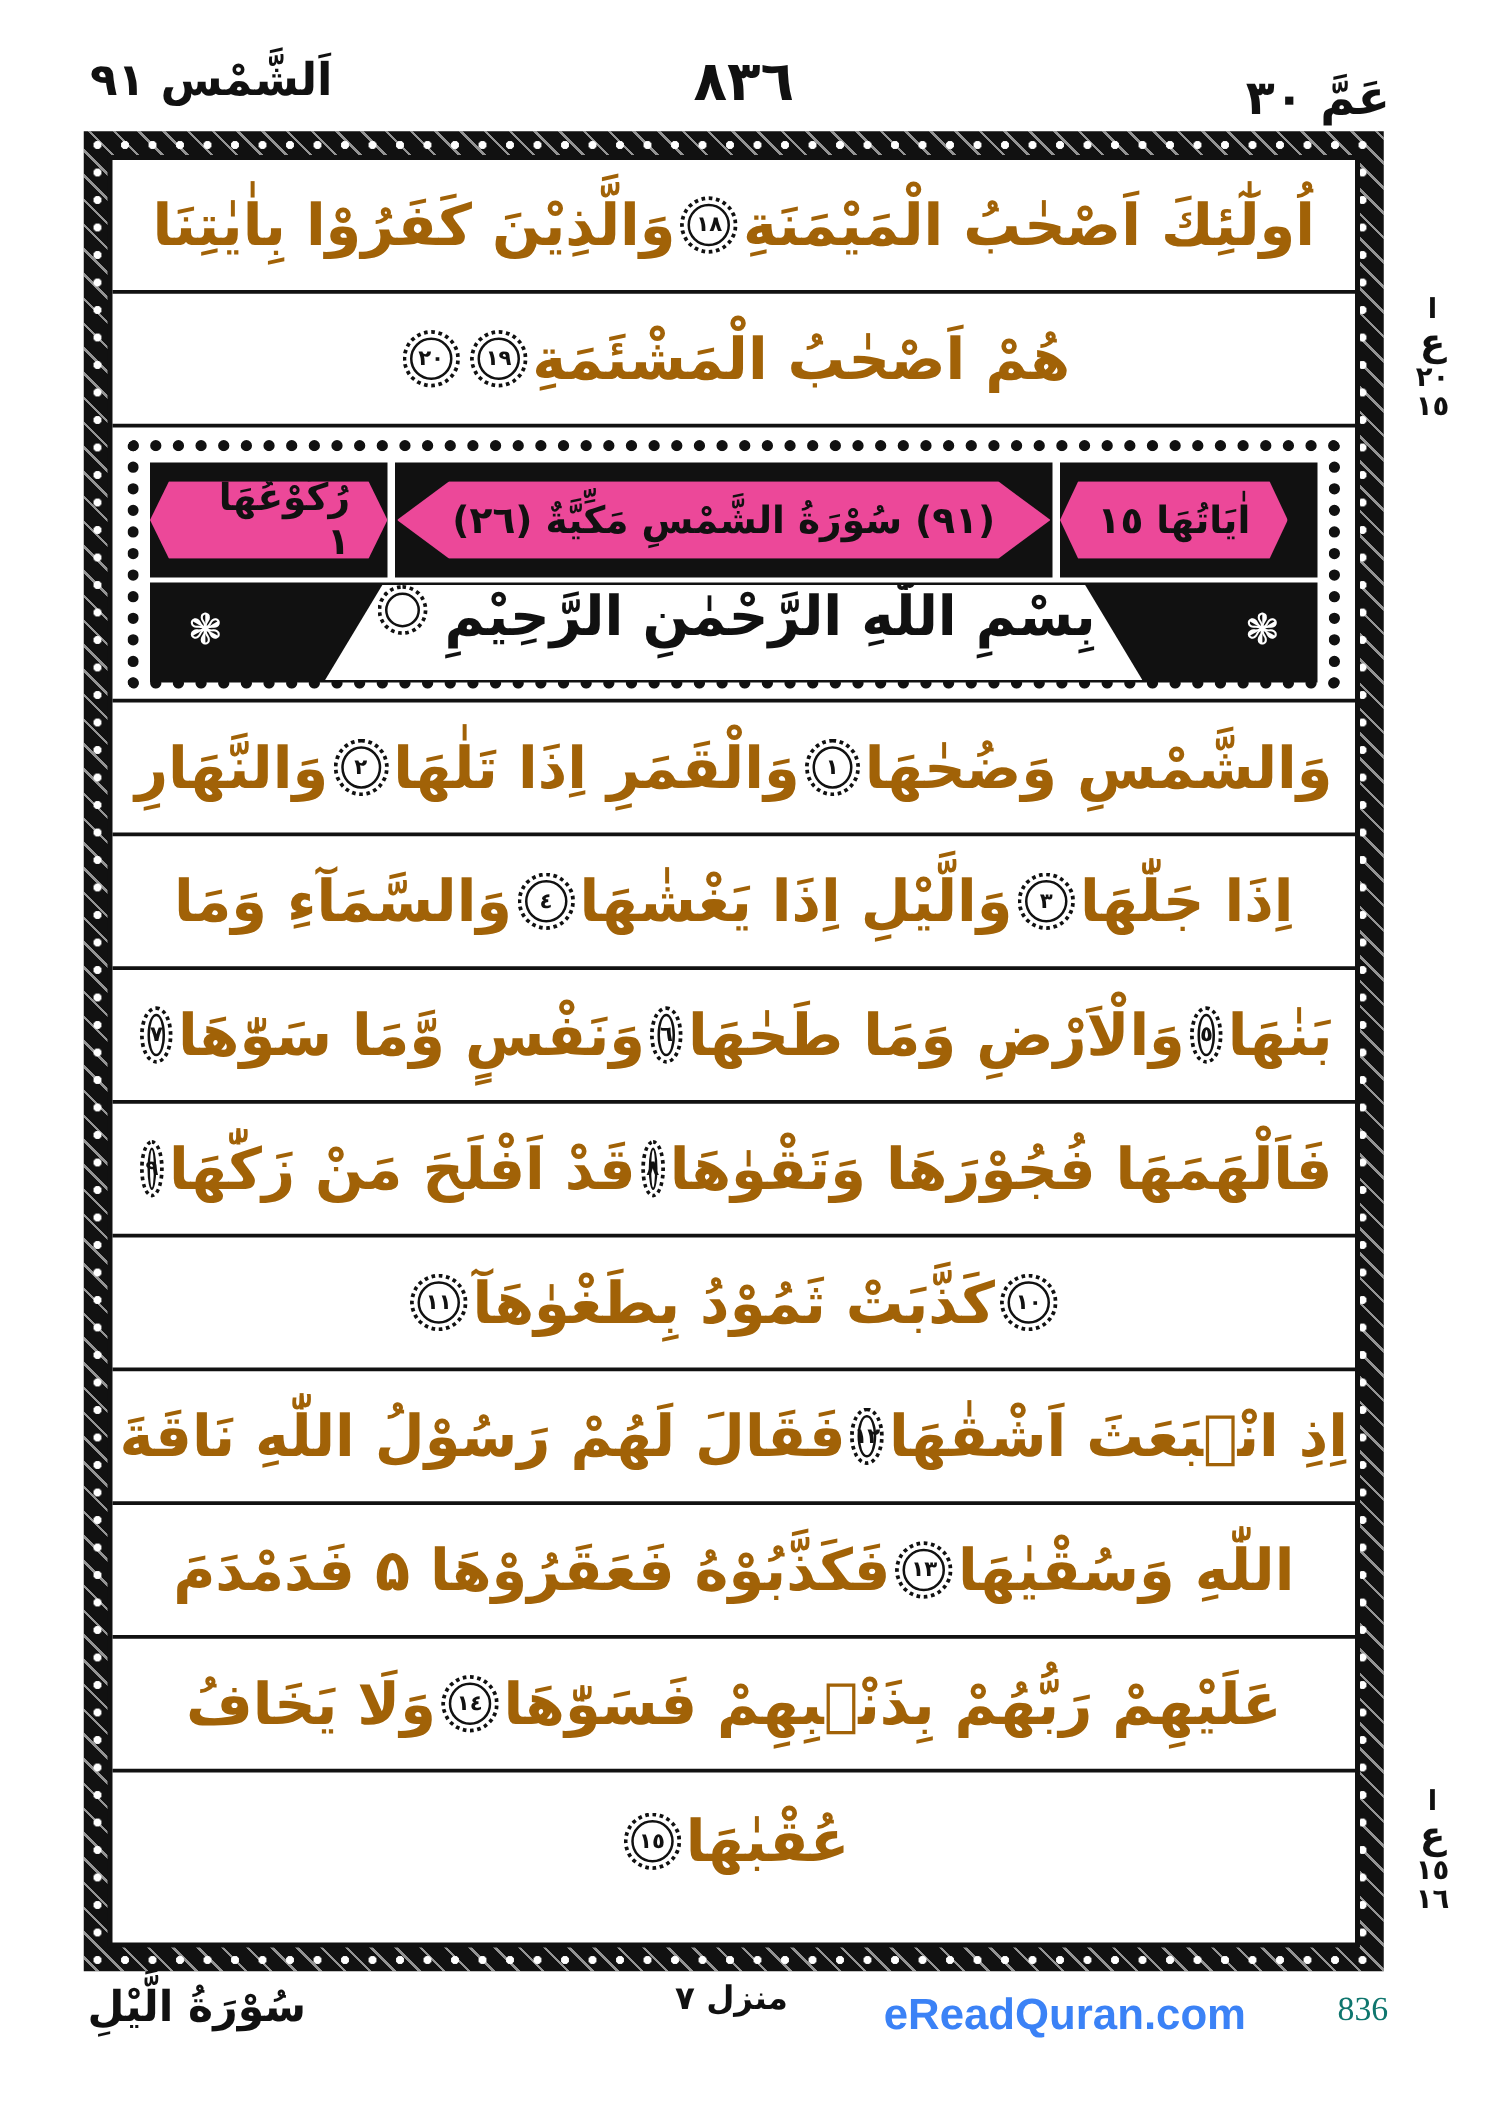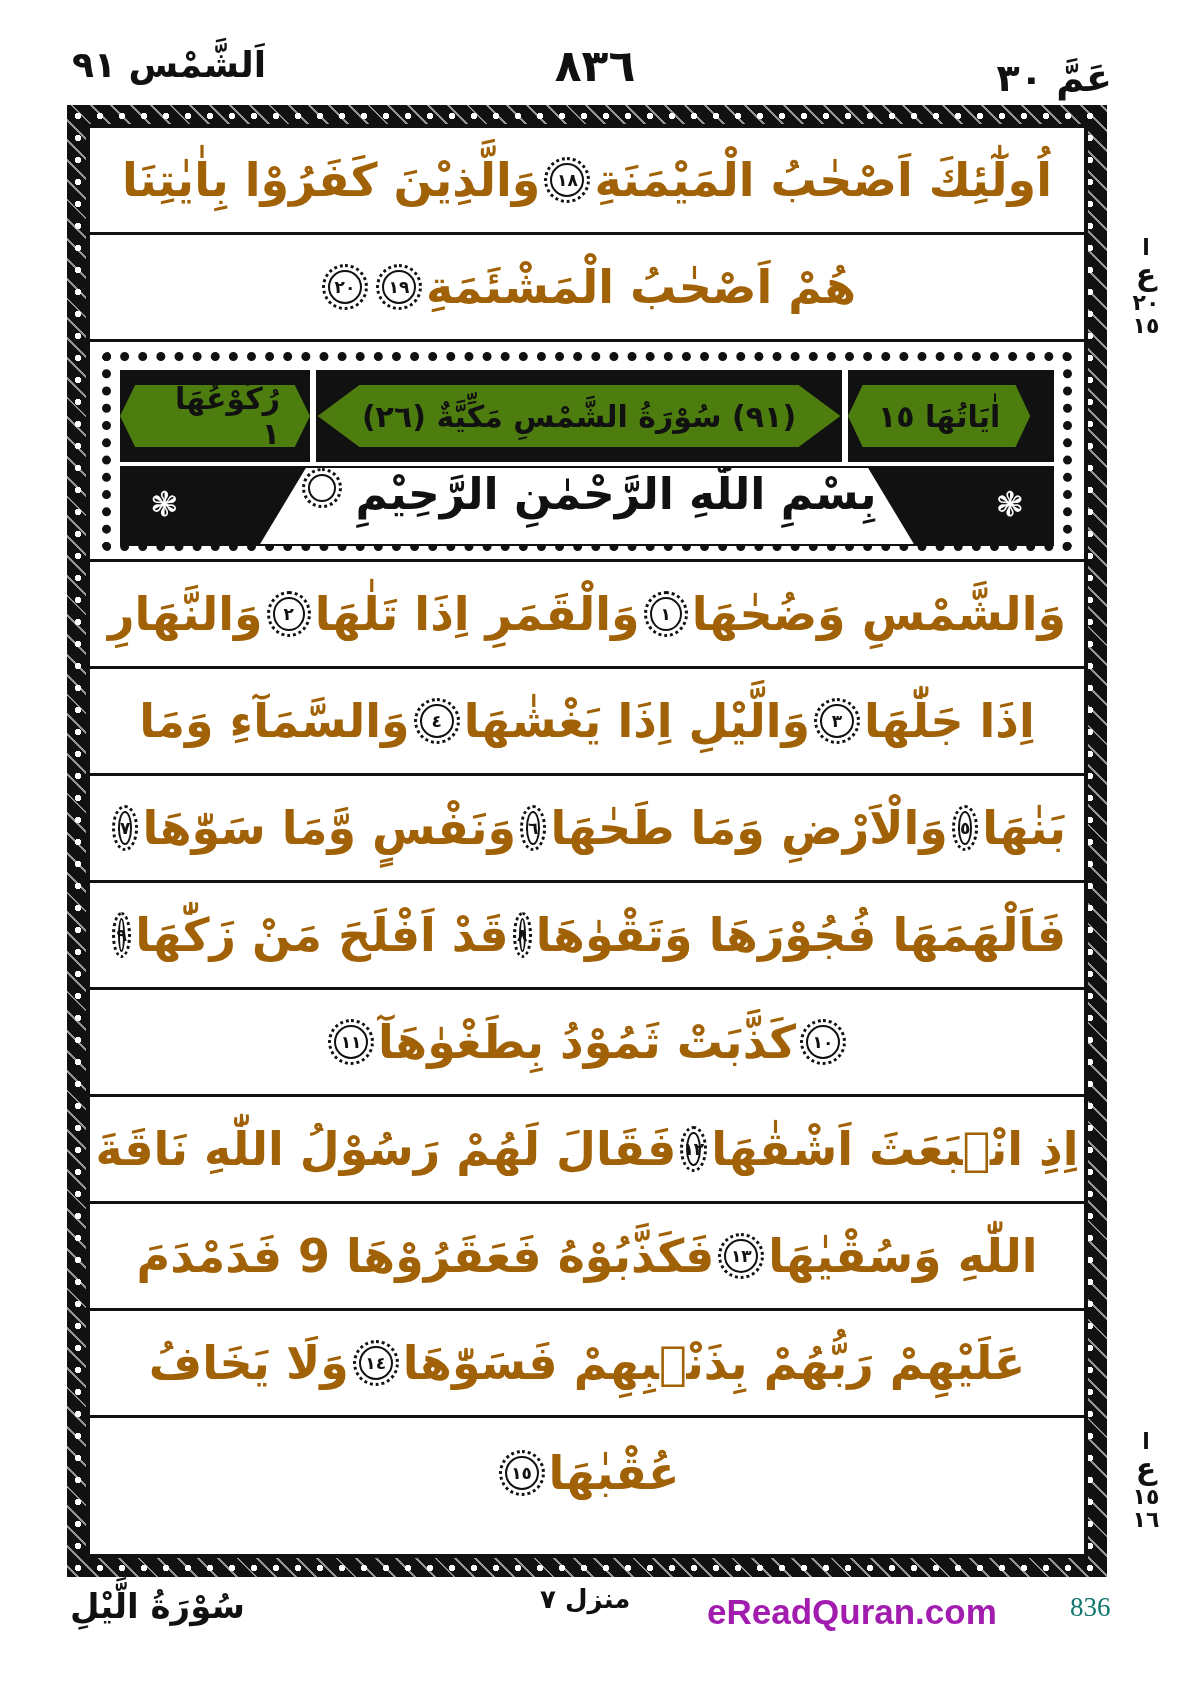--- a/index.html
+++ b/index.html
@@ -28,40 +28,40 @@
   .qline-text { font-family: "DejaVu Sans", sans-serif; font-weight: bold; font-size: 46px; line-height: 1; white-space: nowrap; letter-spacing: 0; color: #a16207; }
   .ayah-mark { display: inline-flex; align-items: center; justify-content: center; width: 40px; height: 40px;
     border: 3px dotted #111; border-radius: 50%; font-size: 17px; font-weight: bold; margin: 0 4px; vertical-align: middle; position: relative; }
   .ayah-mark::before { content: ""; position: absolute; inset: 3px; border: 2px solid #111; border-radius: 50%; }
 
   
   .surah-block { position: relative; height: 220px; border-bottom: 3px solid #111; box-sizing: border-box; padding: 10px 10px 8px 10px; }
   .surah-dots { position: absolute; left: 12px; right: 12px; top: 10px; bottom: 8px; border: 9px dotted #111; border-radius: 6px; }
   .surah-title-row { position: absolute; left: 30px; right: 30px; top: 28px; height: 92px; display: flex; gap: 6px; direction: rtl; }
   .cartouche { position: relative; background: #111; display: flex; align-items: center; justify-content: center; }
-  .cartouche-inner { background: #4d7c0f; height: 62px; display: flex; align-items: center; justify-content: center;
+  .cartouche-inner { background: #ec4899; height: 62px; display: flex; align-items: center; justify-content: center;
     clip-path: polygon(8% 0, 92% 0, 100% 50%, 92% 100%, 8% 100%, 0 50%);
     font-weight: bold; font-size: 30px; direction: rtl; padding: 0 30px; }
   .c-right { width: 206px; justify-content: flex-end; }
   .c-center { flex: 1; }
   .c-left { width: 190px; }
   .bismillah-row { position: absolute; left: 30px; right: 30px; top: 124px; height: 80px; background: #111; display: flex; align-items: center; justify-content: center; }
   .bismillah-inner { background: #fff; height: 76px; width: 70%; display: flex; align-items: flex-start; justify-content: center;
     clip-path: polygon(7% 0, 93% 0, 100% 100%, 0 100%); font-weight: bold; font-size: 44px; direction: rtl; gap: 10px; }
   .orn { color: #fff; font-size: 34px; position: absolute; top: 18px; }
   .orn-l { left: 30px; } .orn-r { right: 30px; }
 
   
   .margin-ruku { position: absolute; right: 24px; font-weight: bold; font-size: 22px; text-align: center; line-height: 1.05; direction: rtl; width: 40px; }
 
   
   .ftr { position: absolute; top: 1590px; }
   .ftr-next { left: 70px; font-size: 34px; font-weight: bold; direction: rtl; top: 1586px; }
   .ftr-manzil { left: 540px; font-size: 26px; font-weight: bold; direction: rtl; top: 1584px; }
-  .ftr-site { left: 707px; font-family: "Liberation Sans", sans-serif; font-weight: bold; font-size: 35px; top: 1592px; color: #a21caf; }
+  .ftr-site { left: 707px; font-family: "Liberation Sans", sans-serif; font-weight: bold; font-size: 35px; top: 1592px; color: #3b82f6; }
   .ftr-page { left: 1070px; font-family: "Liberation Serif", serif; font-size: 27px; top: 1592px; color: #0f766e; }
 </style>
 </head>
 <body>
 
 <div class="hdr hdr-right">عَمَّ ٣٠</div>
 <div class="hdr hdr-center">٨٣٦</div>
 <div class="hdr hdr-left">اَلشَّمْس ٩١</div>
 
 <div class="frame-outer">
@@ -173,21 +173,21 @@
     <span class="ayah-mark">
         <span>١٢</span>
       </span>
     <span class="qline-text">فَقَالَ لَهُمْ رَسُوْلُ اللّٰهِ نَاقَةَ</span>
   </div>
   <div class="qline">
     <span class="qline-text">اللّٰهِ وَسُقْيٰهَا</span>
     <span class="ayah-mark">
         <span>١٣</span>
       </span>
-    <span class="qline-text">فَكَذَّبُوْهُ فَعَقَرُوْهَا 9 فَدَمْدَمَ</span>
+    <span class="qline-text">فَكَذَّبُوْهُ فَعَقَرُوْهَا ۵ فَدَمْدَمَ</span>
   </div>
   <div class="qline">
     <span class="qline-text">عَلَيْهِمْ رَبُّهُمْ بِذَنْۢبِهِمْ فَسَوّٰهَا</span>
     <span class="ayah-mark">
         <span>١٤</span>
       </span>
     <span class="qline-text">وَلَا يَخَافُ</span>
   </div>
   <div class="qline" style="border-bottom:none;height:110px;">
     <span class="qline-text">عُقْبٰهَا</span>

